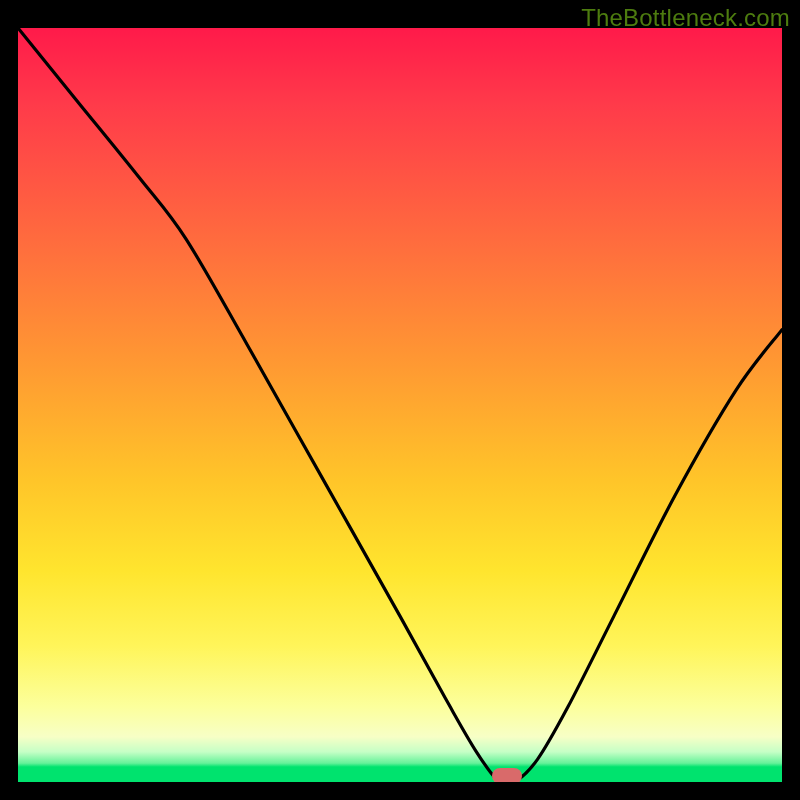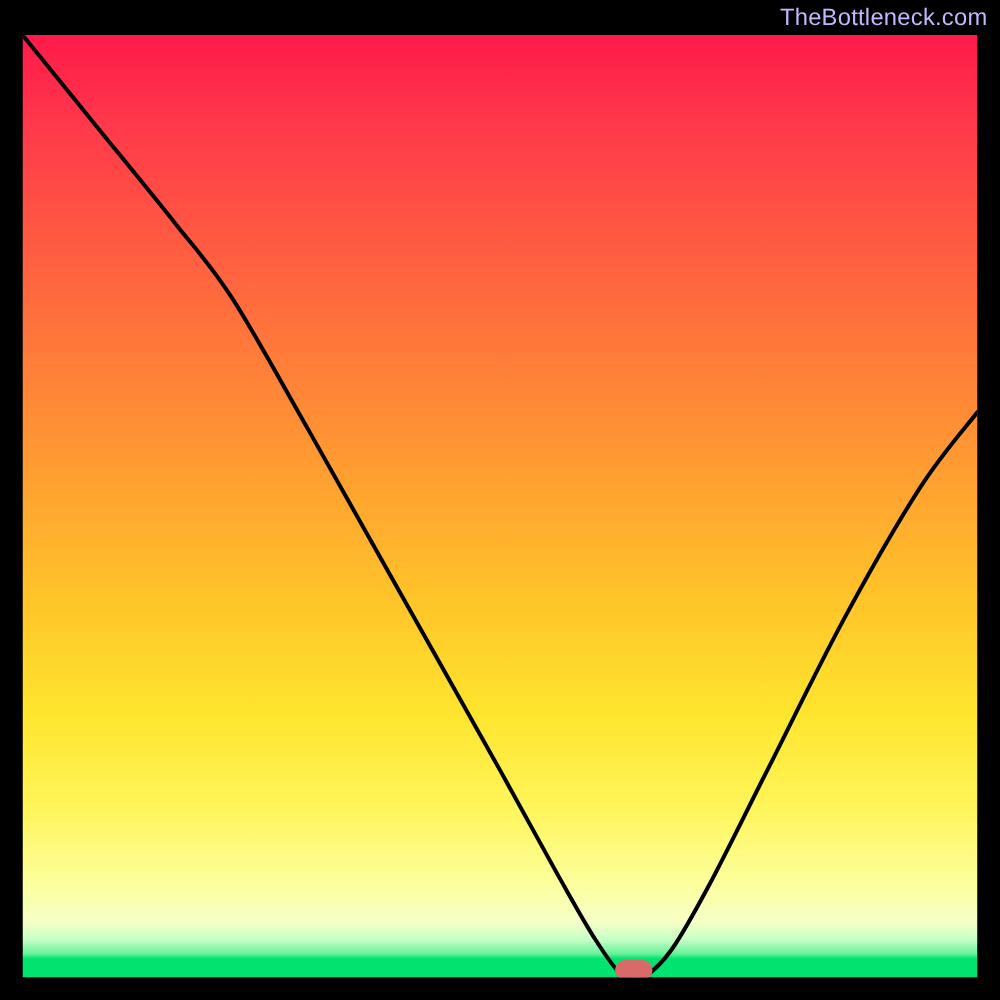--- a/index.html
+++ b/index.html
@@ -14,22 +14,22 @@
   .frame {
     position: relative;
     width: 800px;
     height: 800px;
     background: #000;
   }
   .watermark {
     position: absolute;
     top: 4px;
     right: 10px;
-    color: #c4b5fd;
-    font-size: 19px;
+    color: #4d7c0f;
+    font-size: 24px;
     font-weight: 500;
     letter-spacing: 0.2px;
     z-index: 5;
   }
   .plot-area {
     position: absolute;
     left: 18px;
     top: 28px;
     width: 764px;
     height: 754px;

